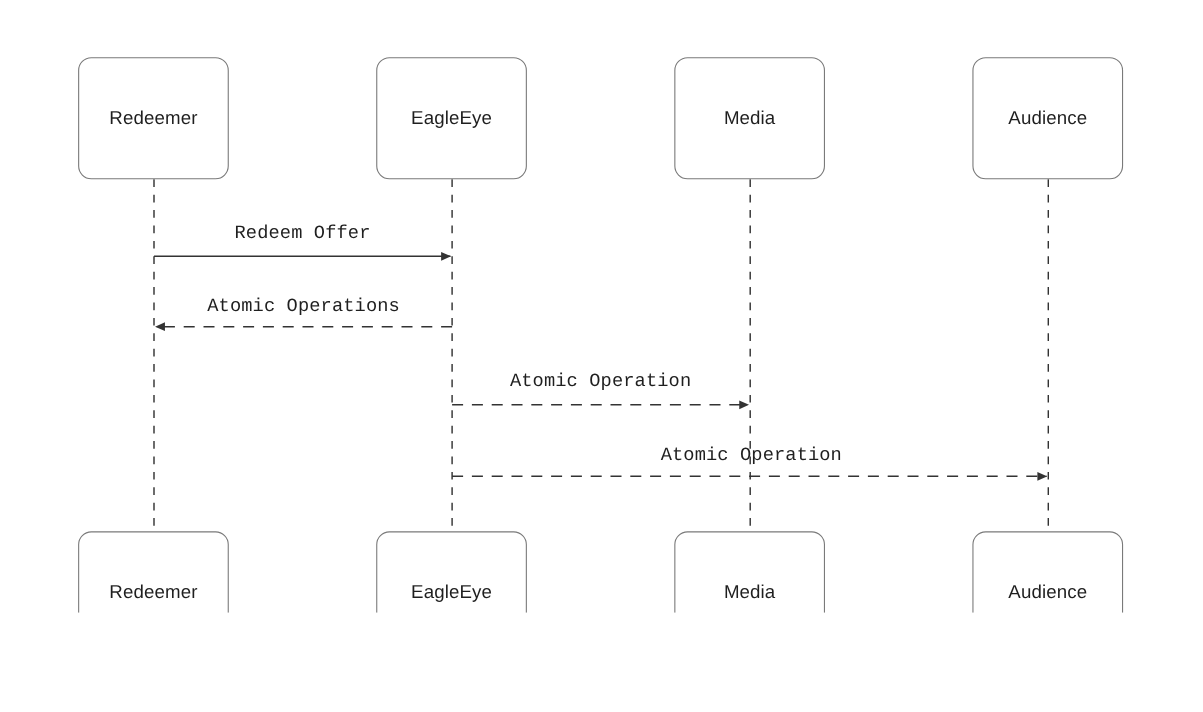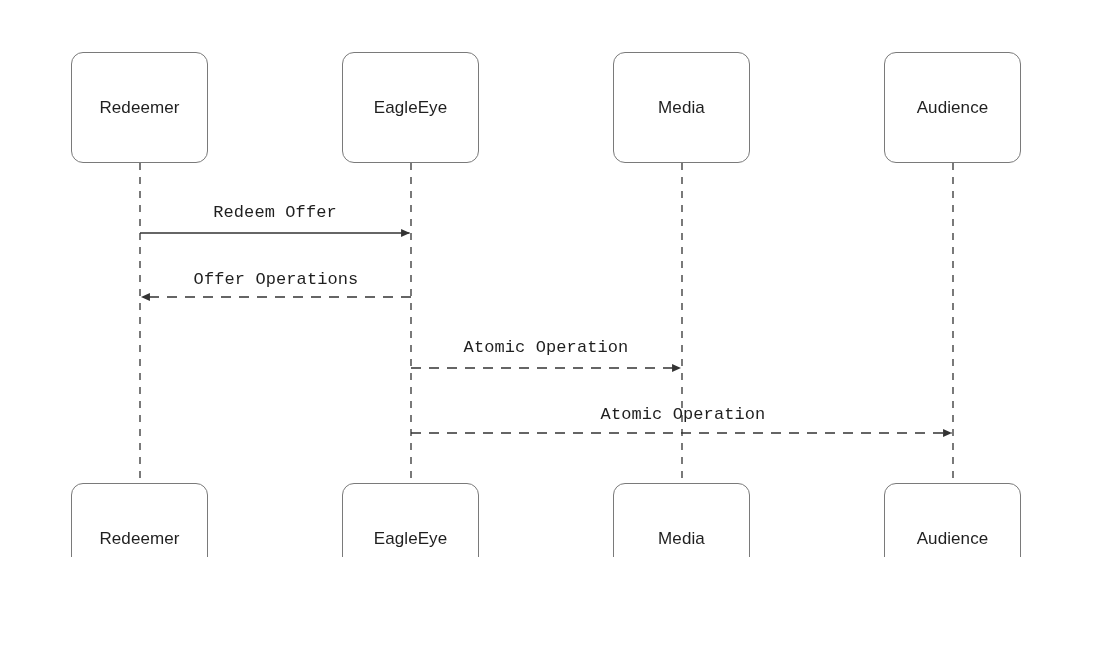--- a/index.html
+++ b/index.html
@@ -106,18 +106,18 @@
       </div>
       <div class="participant-box" style="left: 613px; top: 483px; width: 137px; height: 111px; border-radius: 12px;">
         <span class="participant-label">Media</span>
       </div>
       <div class="participant-box" style="left: 884px; top: 483px; width: 137px; height: 111px; border-radius: 12px;">
         <span class="participant-label">Audience</span>
       </div>
     </div>
   <div id="message-labels">
       <div class="msg-label" style="left: 275px; top: 222px;">Redeem Offer</div>
-      <div class="msg-label" style="left: 276px; top: 289px;">Offer Operations</div>
+      <div class="msg-label" style="left: 276px; top: 289px;">Atomic Operations</div>
       <div class="msg-label" style="left: 546px; top: 357px;">Atomic Operation</div>
       <div class="msg-label" style="left: 683px; top: 424px;">Atomic Operation</div>
     </div>
 
 </div>
 
 </body></html>

